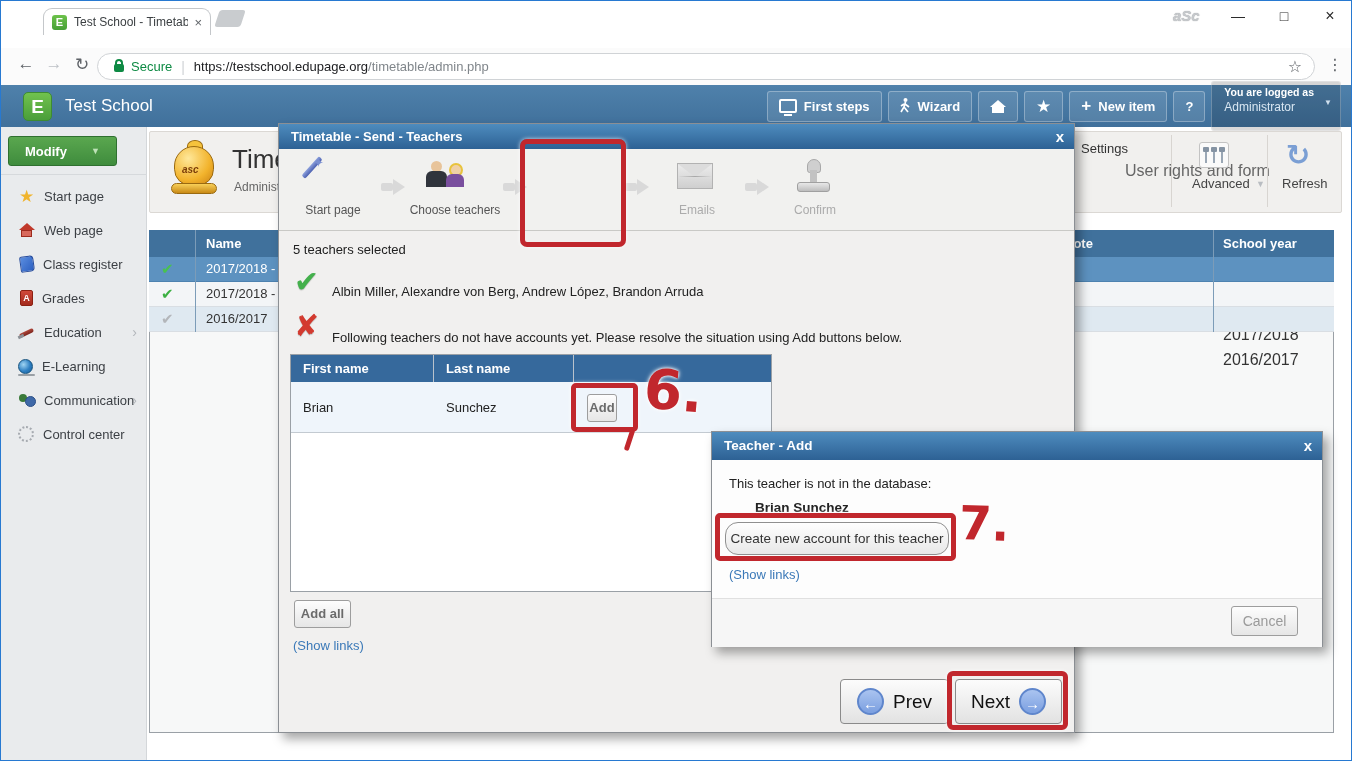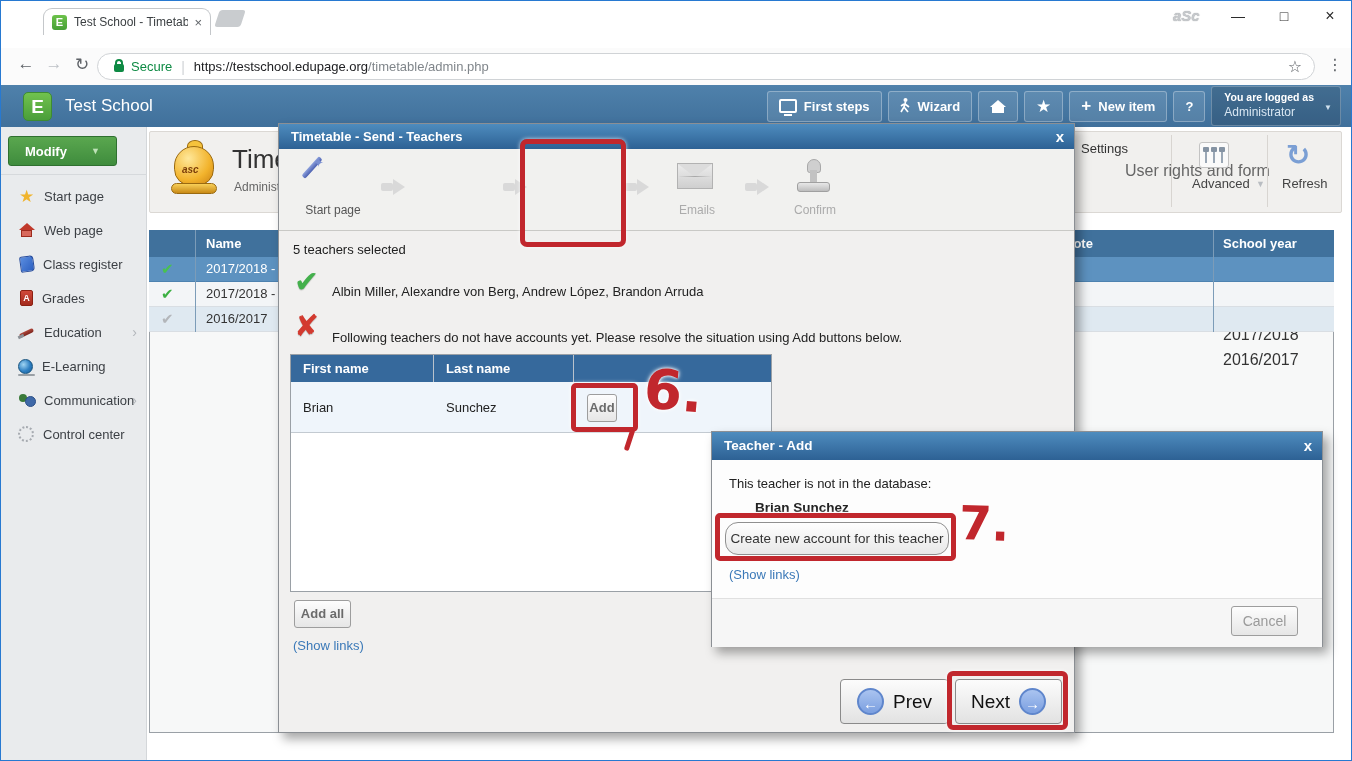--- a/index.html
+++ b/index.html
@@ -31,21 +31,21 @@
   .appname{color:#fff;font-size:17px;margin-left:13px;}
   .hbtns{margin-left:auto;margin-right:10px;display:flex;align-items:center;gap:6px;}
   .hbtn{height:29px;display:flex;align-items:center;gap:7px;padding:0 11px;background:rgba(255,255,255,.10);border:1px solid rgba(255,255,255,.30);border-radius:3px;color:#fff;font-size:13px;font-weight:bold;white-space:nowrap;}
   .ico-screen{width:14px;height:10px;border:2px solid #fff;border-radius:2px;position:relative;}
   .ico-screen::after{content:"";position:absolute;left:3px;bottom:-5px;width:8px;height:2px;background:#fff;}
   .ico-home{position:relative;width:16px;height:13px;}
   .ico-home::before{content:"";position:absolute;left:0;top:0;border-left:8px solid transparent;border-right:8px solid transparent;border-bottom:7px solid #fff;}
   .ico-home::after{content:"";position:absolute;left:2px;top:7px;width:12px;height:6px;background:#fff;}
   .ico-star{color:#fff;font-size:17px;line-height:17px;}
   .ico-plus{font-size:17px;font-weight:bold;line-height:16px;}
-  .loggedbox{height:34px;padding:2px 26px 2px 12px;background:rgba(0,0,0,.15);border:1px solid rgba(255,255,255,.25);border-radius:3px;position:relative;color:#fff;}
+  .loggedbox{height:34px;padding:2px 26px 12px 12px;background:rgba(0,0,0,.15);border:1px solid rgba(255,255,255,.25);border-radius:3px;position:relative;color:#fff;}
   .logged1{font-size:10.5px;font-weight:bold;margin-top:2px;}
   .logged2{font-size:12px;color:#d8e6f2;margin-top:2px;}
   .loggedcaret{position:absolute;right:8px;top:16px;font-size:8px;color:#cfe0ee;}
   .walksvg{display:block;}
   
   .sidebar{position:absolute;left:0;top:126px;width:146px;height:635px;background:#e9ebed;border-right:1px solid #d4d7da;box-sizing:border-box;}
   .modify{position:absolute;left:7px;top:9px;width:109px;height:30px;box-sizing:border-box;background:linear-gradient(#5aa74f,#3f8c3d);border:1px solid #2f7030;border-radius:3px;color:#fff;font-weight:bold;font-size:13px;display:flex;align-items:center;padding:0 16px;}
   .modify .caret{margin-left:auto;font-size:9px;color:#bfe3b8;}
   .sdiv{position:absolute;left:0;top:47px;width:146px;border-top:1px solid #d6d9dc;}
   .sitems{position:absolute;left:0;top:52px;width:146px;}
@@ -325,20 +325,29 @@
     <div class="dlghead">
       <span>Timetable - Send - Teachers</span>
       <span class="dlgclose">x</span>
     </div>
     <div class="wstrip">
       <div class="step" style="left:8px;">
         <div class="wicon iwand"></div>
         <div class="slabel">Start page</div>
       </div>
       <span class="warrow" style="left:102px;"></span>
+      <div class="step" style="left:130px;">
+        <div class="wicon ipeople">
+            <span class="p1"></span>
+            <span class="p2"></span>
+            <span class="p3"></span>
+            <span class="p4"></span>
+          </div>
+        <div class="slabel">Choose teachers</div>
+      </div>
       <span class="warrow" style="left:224px;"></span>
       <span class="warrow" style="left:346px;"></span>
       <div class="step dis" style="left:372px;">
         <div class="wicon">
             <span class="imail"></span>
           </div>
         <div class="slabel">Emails</div>
       </div>
       <span class="warrow" style="left:466px;"></span>
       <div class="step dis" style="left:490px;">

